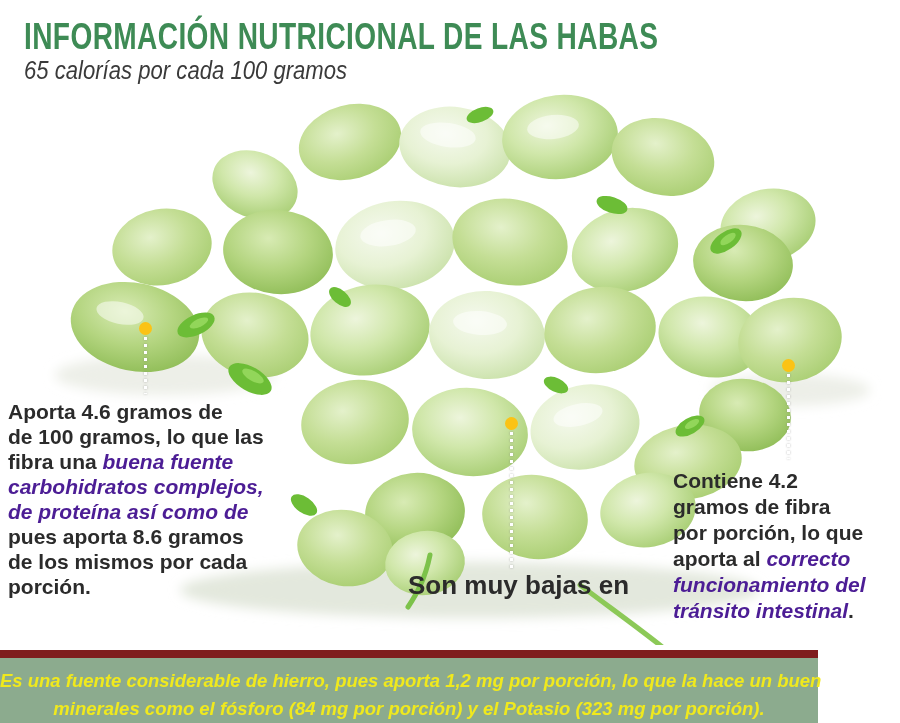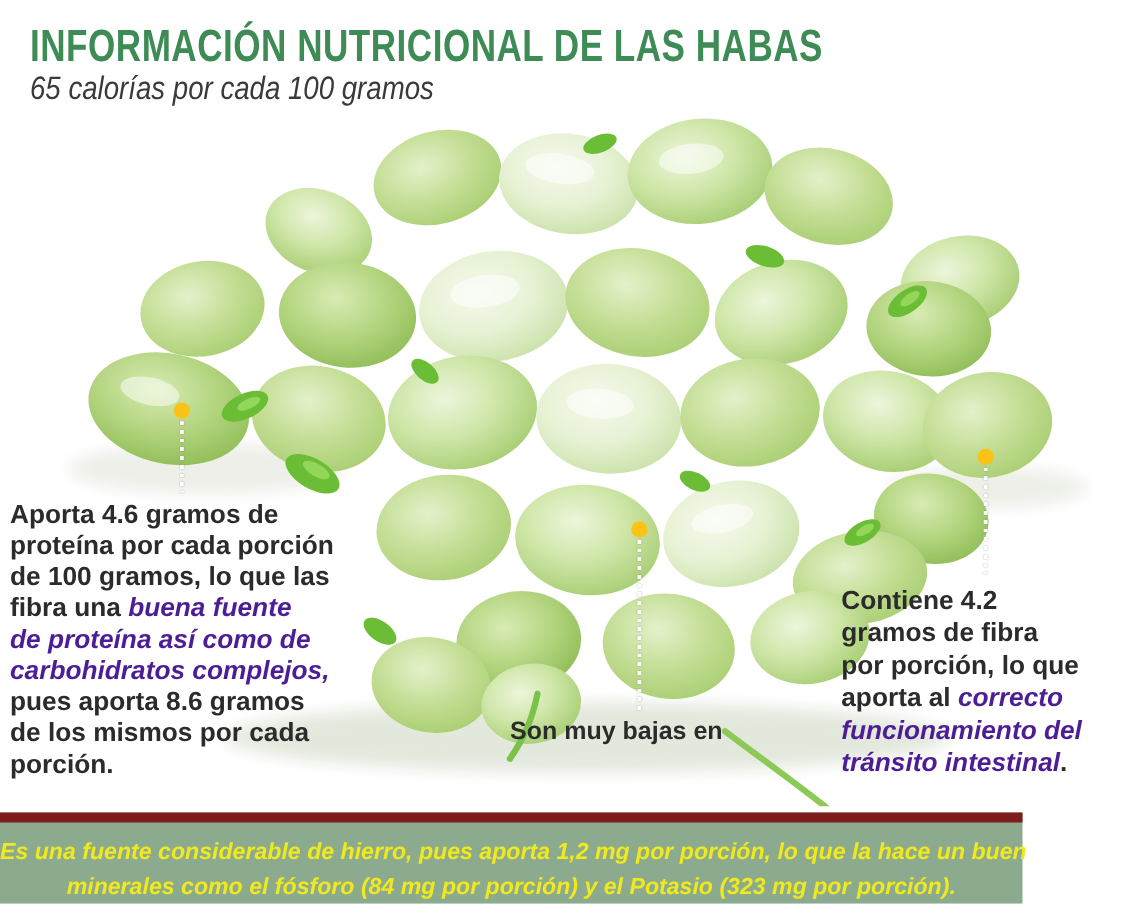--- a/index.html
+++ b/index.html
@@ -7,21 +7,21 @@
          font-family:"Liberation Sans",sans-serif;}
   .title{position:absolute;left:24px;top:16px;font-size:36px;font-weight:700;color:#3E8B55;
          white-space:nowrap;transform:scaleX(.78);transform-origin:0 0;letter-spacing:.5px;}
   .subtitle{position:absolute;left:24px;top:55px;font-size:26px;font-style:italic;color:#3A3A3A;
          white-space:nowrap;transform:scaleX(.85);transform-origin:0 0;}
   .photo{position:absolute;left:0;top:85px;width:900px;height:560px;}
   .callout{position:absolute;text-align:left;font-weight:700;color:#2B2B2B;}
   .callout .ln{white-space:nowrap;}
   .accent{color:#4c1d95;font-style:italic;}
   .co-left{left:8px;top:399px;width:300px;font-size:21px;line-height:25px;}
-  .co-center{left:408px;top:571px;width:250px;font-size:20px;line-height:28px;}
+  .co-center{left:408px;top:571px;width:250px;font-size:26px;line-height:28px;}
   .co-right{left:673px;top:468px;width:244px;font-size:21px;line-height:26px;}
   .dot{position:absolute;width:13px;height:13px;border-radius:50%;background:#FBC315;}
   .dotline{position:absolute;width:3px;
          background:repeating-linear-gradient(to bottom,#ffffff 0 3px,transparent 3px 7px);
          filter:drop-shadow(0 0 1px rgba(130,130,130,.6));}
   .dl-left{left:144px;top:337px;height:57px;}
   .dl-center{left:510px;top:432px;height:137px;}
   .dl-right{left:787px;top:374px;height:85px;}
   .d-left{left:139px;top:322px;}
   .d-center{left:505px;top:417px;}
@@ -141,25 +141,24 @@
 
   <div class="dotline dl-left"></div>
   <div class="dotline dl-center"></div>
   <div class="dotline dl-right"></div>
   <div class="dot d-left"></div>
   <div class="dot d-center"></div>
   <div class="dot d-right"></div>
 
   <div class="callout co-left">
     <div class="ln"><span>Aporta 4.6 gramos de</span></div>
-    <div class="ln"><span>proteína por cada porción</span></div>
     <div class="ln"><span>de 100 gramos, lo que las</span></div>
     <div class="ln"><span>fibra una </span><span class="accent">buena fuente</span></div>
+    <div class="ln"><span class="accent">carbohidratos complejos,</span></div>
     <div class="ln"><span class="accent">de proteína así como de</span></div>
-    <div class="ln"><span class="accent">carbohidratos complejos,</span></div>
     <div class="ln"><span>pues aporta 8.6 gramos</span></div>
     <div class="ln"><span>de los mismos por cada</span></div>
     <div class="ln"><span>porción.</span></div>
   </div>
 
   <div class="callout co-center">
     <div class="ln"><span>Son muy bajas en</span></div>
   </div>
 
   <div class="callout co-right">

